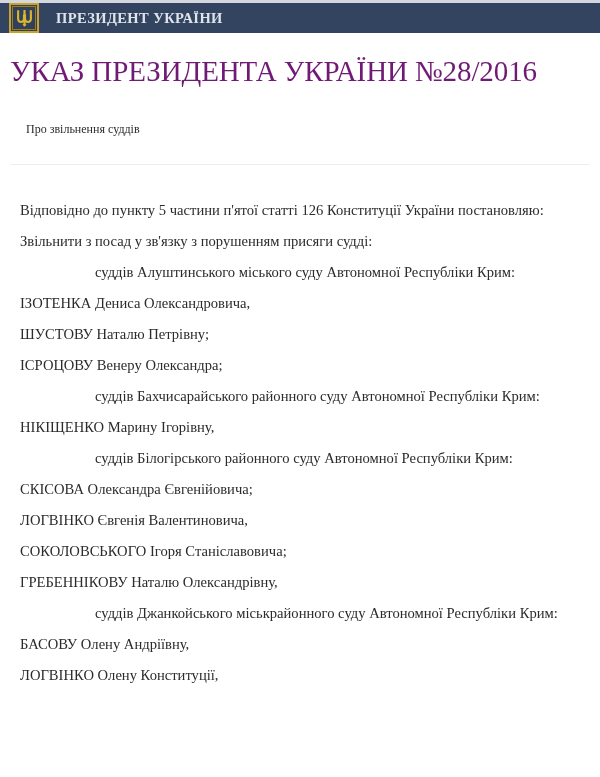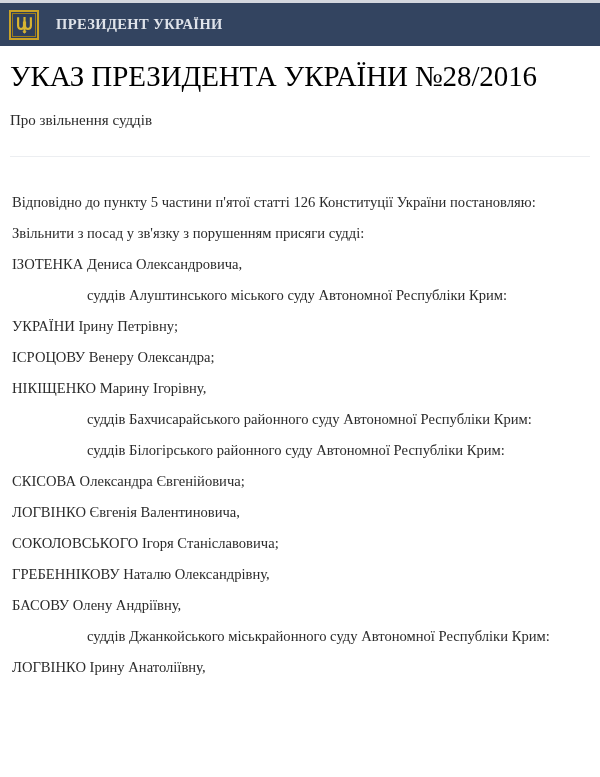--- a/index.html
+++ b/index.html
@@ -19,21 +19,21 @@
 
   
   .top-strip {
     height: 3px;
     background: #d4d7de;
     width: 100%;
   }
 
   
   .site-header {
-    height: 43px;
+    height: 30px;
     background: #334460;
     display: flex;
     align-items: center;
     padding-left: 9px;
     box-sizing: border-box;
   }
   .emblem {
     width: 30px;
     height: 30px;
     flex: 0 0 30px;
@@ -63,47 +63,47 @@
     font-family: "Liberation Serif", "DejaVu Serif", serif;
     white-space: nowrap;
   }
 
   
   .doc-wrap {
     padding: 0 10px;
   }
   .doc-title {
     margin: 0;
-    padding-top: 14px;
+    padding-top: 22px;
     font-size: 29px;
     font-weight: normal;
     line-height: 1.12;
-    color: #000000;
+    color: #701a75;
     letter-spacing: -0.1px;
     white-space: nowrap;
   }
   .doc-subtitle {
-    margin: 0;
+    margin: 16px;
     padding-top: 19px;
-    font-size: 15px;
+    font-size: 12px;
     font-weight: normal;
     color: #2b2b2b;
     line-height: 1.2;
   }
 
   .divider {
     margin-top: 27px;
     border: 0;
     border-top: 1px solid #eceef1;
     height: 0;
   }
 
   
   .doc-body {
-    padding: 0 12px;
+    padding: 0 20px;
     margin-top: 30px;
   }
   .line {
     font-size: 14.6px;
     line-height: 31px;
     color: #2b2b2b;
     white-space: nowrap;
   }
   .line.indent-court {
     padding-left: 75px;
@@ -133,27 +133,27 @@
 
 <div class="doc-wrap">
   <h1 class="doc-title">УКАЗ ПРЕЗИДЕНТА УКРАЇНИ №28/2016</h1>
   <h2 class="doc-subtitle">Про звільнення суддів</h2>
   <hr class="divider">
 </div>
 
 <div class="doc-body" id="doc-body">
     <div class="line">Відповідно до пункту 5 частини п'ятої статті 126 Конституції України постановляю:</div>
     <div class="line">Звільнити з посад у зв'язку з порушенням присяги судді:</div>
+    <div class="line indent-court">суддів Алуштинського міського суду Автономної Республіки Крим:</div>
     <div class="line">ІЗОТЕНКА Дениса Олександровича,</div>
-    <div class="line indent-court">суддів Алуштинського міського суду Автономної Республіки Крим:</div>
-    <div class="line">УКРАЇНИ Ірину Петрівну;</div>
+    <div class="line">ШУСТОВУ Наталю Петрівну;</div>
     <div class="line">ІСРОЦОВУ Венеру Олександра;</div>
+    <div class="line indent-court">суддів Бахчисарайського районного суду Автономної Республіки Крим:</div>
     <div class="line">НІКІЩЕНКО Марину Ігорівну,</div>
-    <div class="line indent-court">суддів Бахчисарайського районного суду Автономної Республіки Крим:</div>
     <div class="line indent-court">суддів Білогірського районного суду Автономної Республіки Крим:</div>
     <div class="line">СКІСОВА Олександра Євгенійовича;</div>
     <div class="line">ЛОГВІНКО Євгенія Валентиновича,</div>
     <div class="line">СОКОЛОВСЬКОГО Ігоря Станіславовича;</div>
     <div class="line">ГРЕБЕННІКОВУ Наталю Олександрівну,</div>
+    <div class="line indent-court">суддів Джанкойського міськрайонного суду Автономної Республіки Крим:</div>
     <div class="line">БАСОВУ Олену Андріївну,</div>
-    <div class="line indent-court">суддів Джанкойського міськрайонного суду Автономної Республіки Крим:</div>
-    <div class="line">ЛОГВІНКО Ірину Анатоліївну,</div>
+    <div class="line">ЛОГВІНКО Олену Конституції,</div>
   </div>
 
 </body></html>

